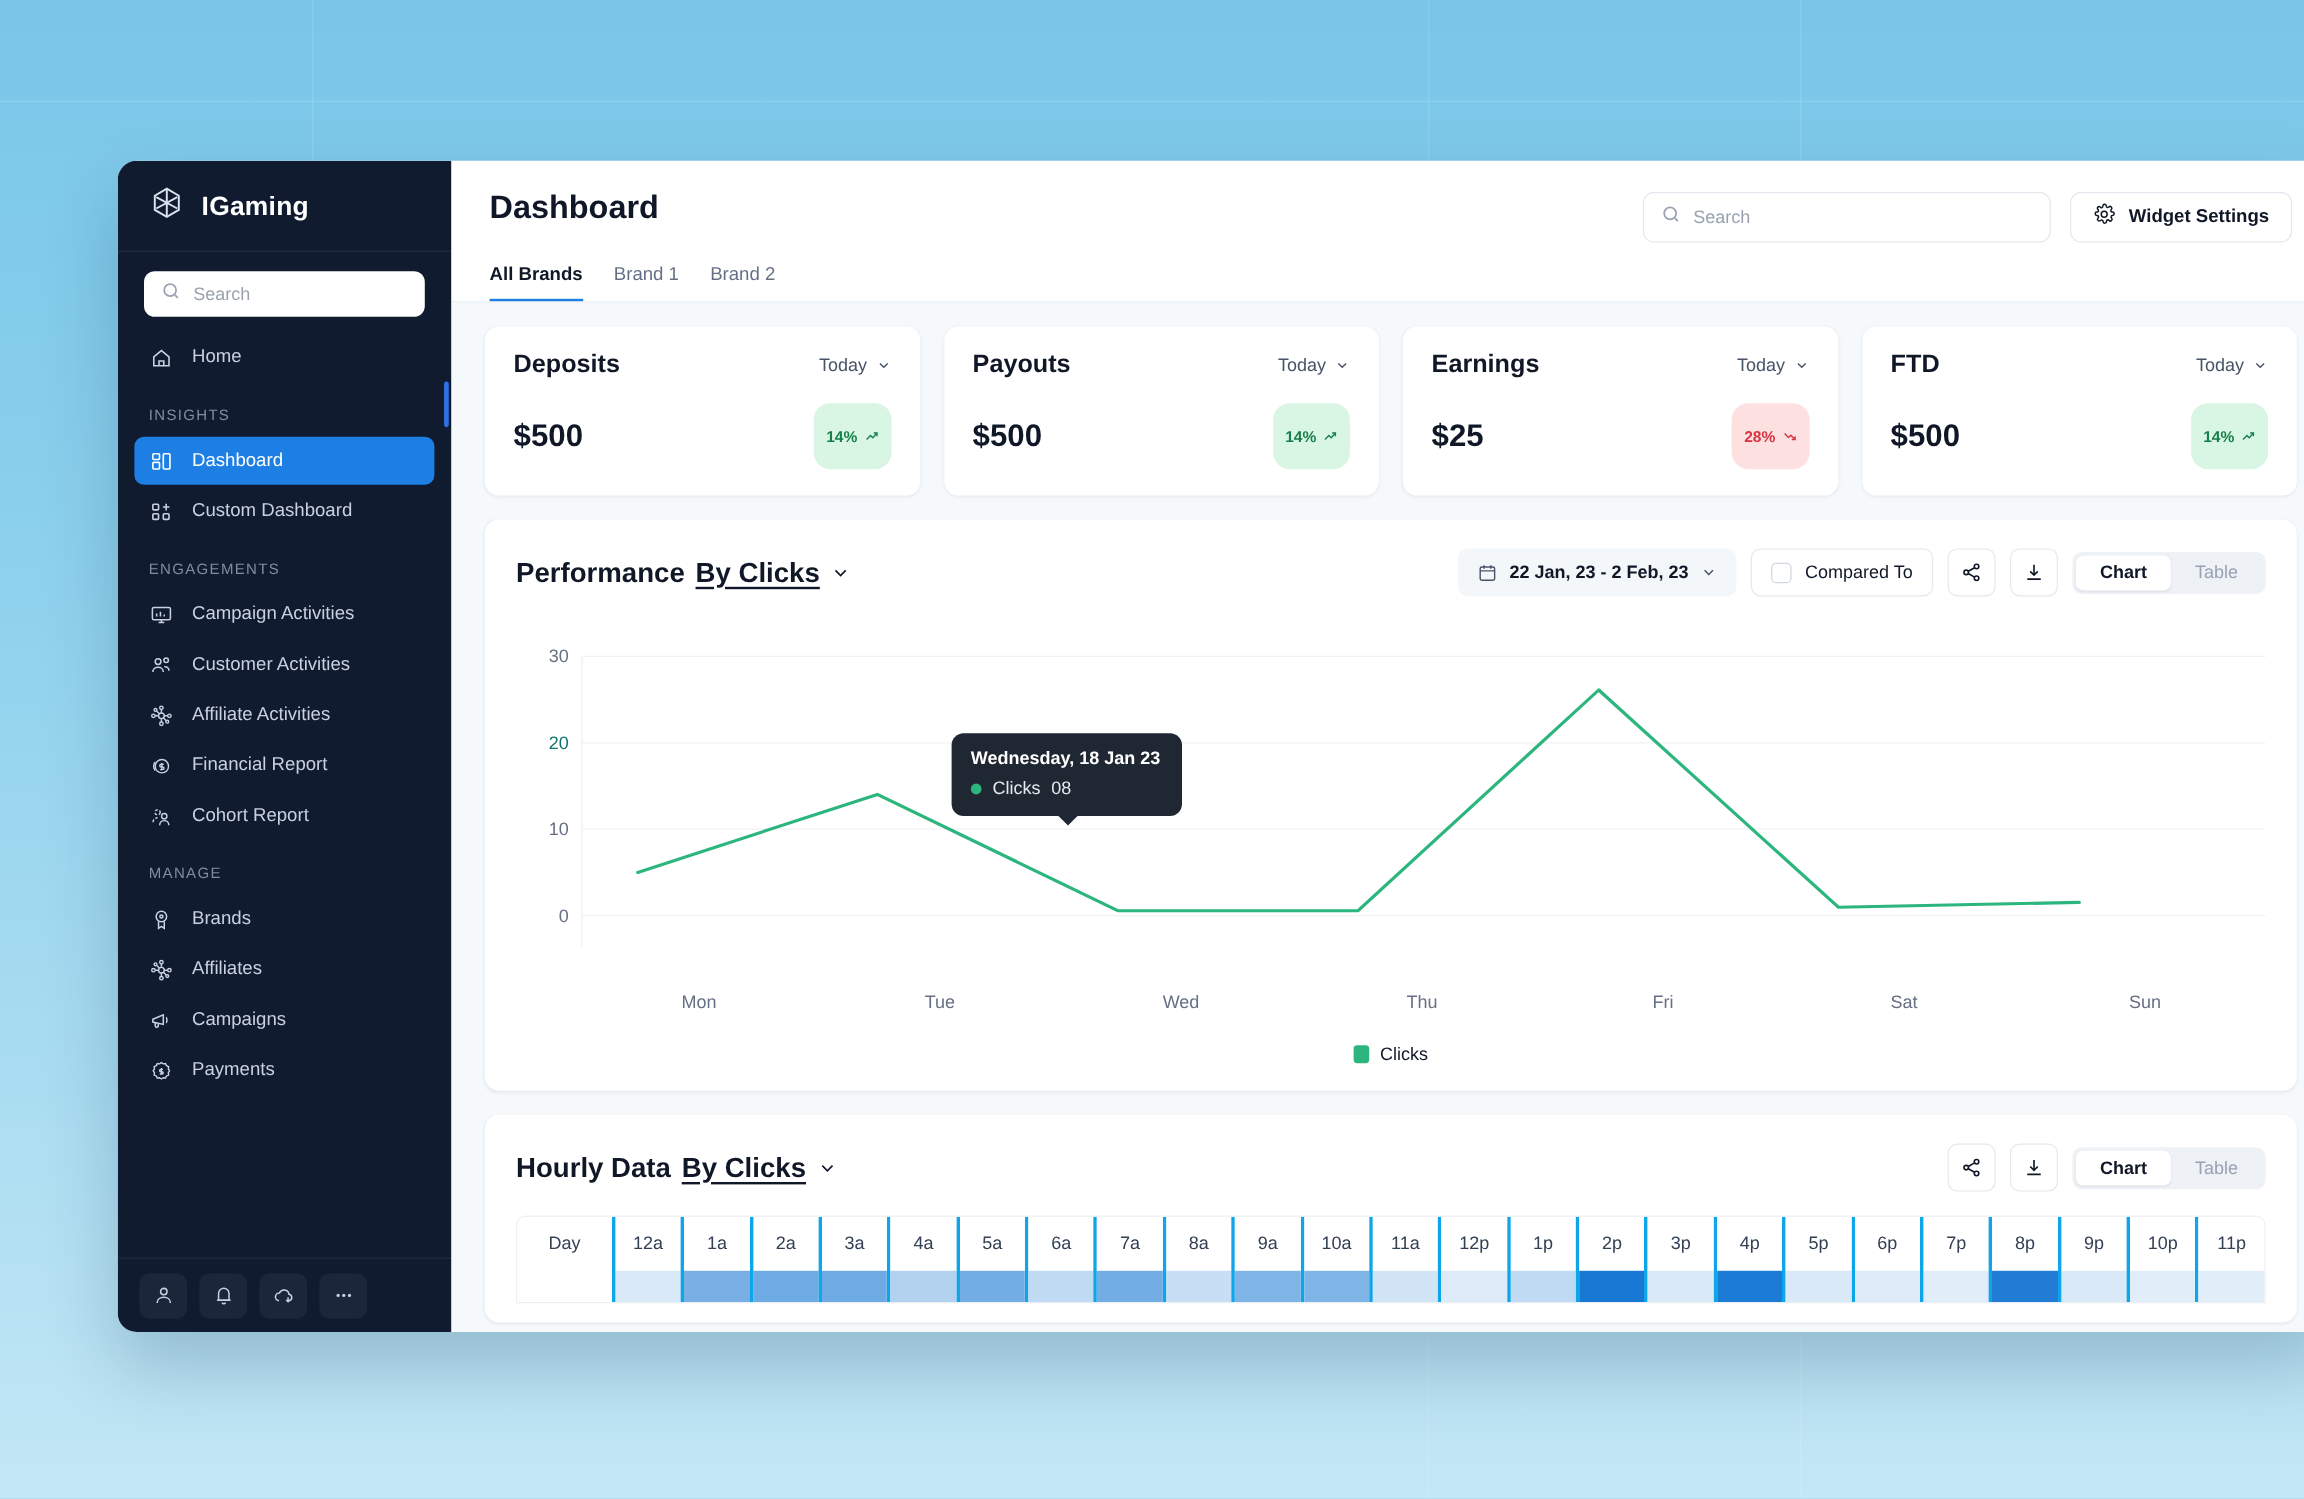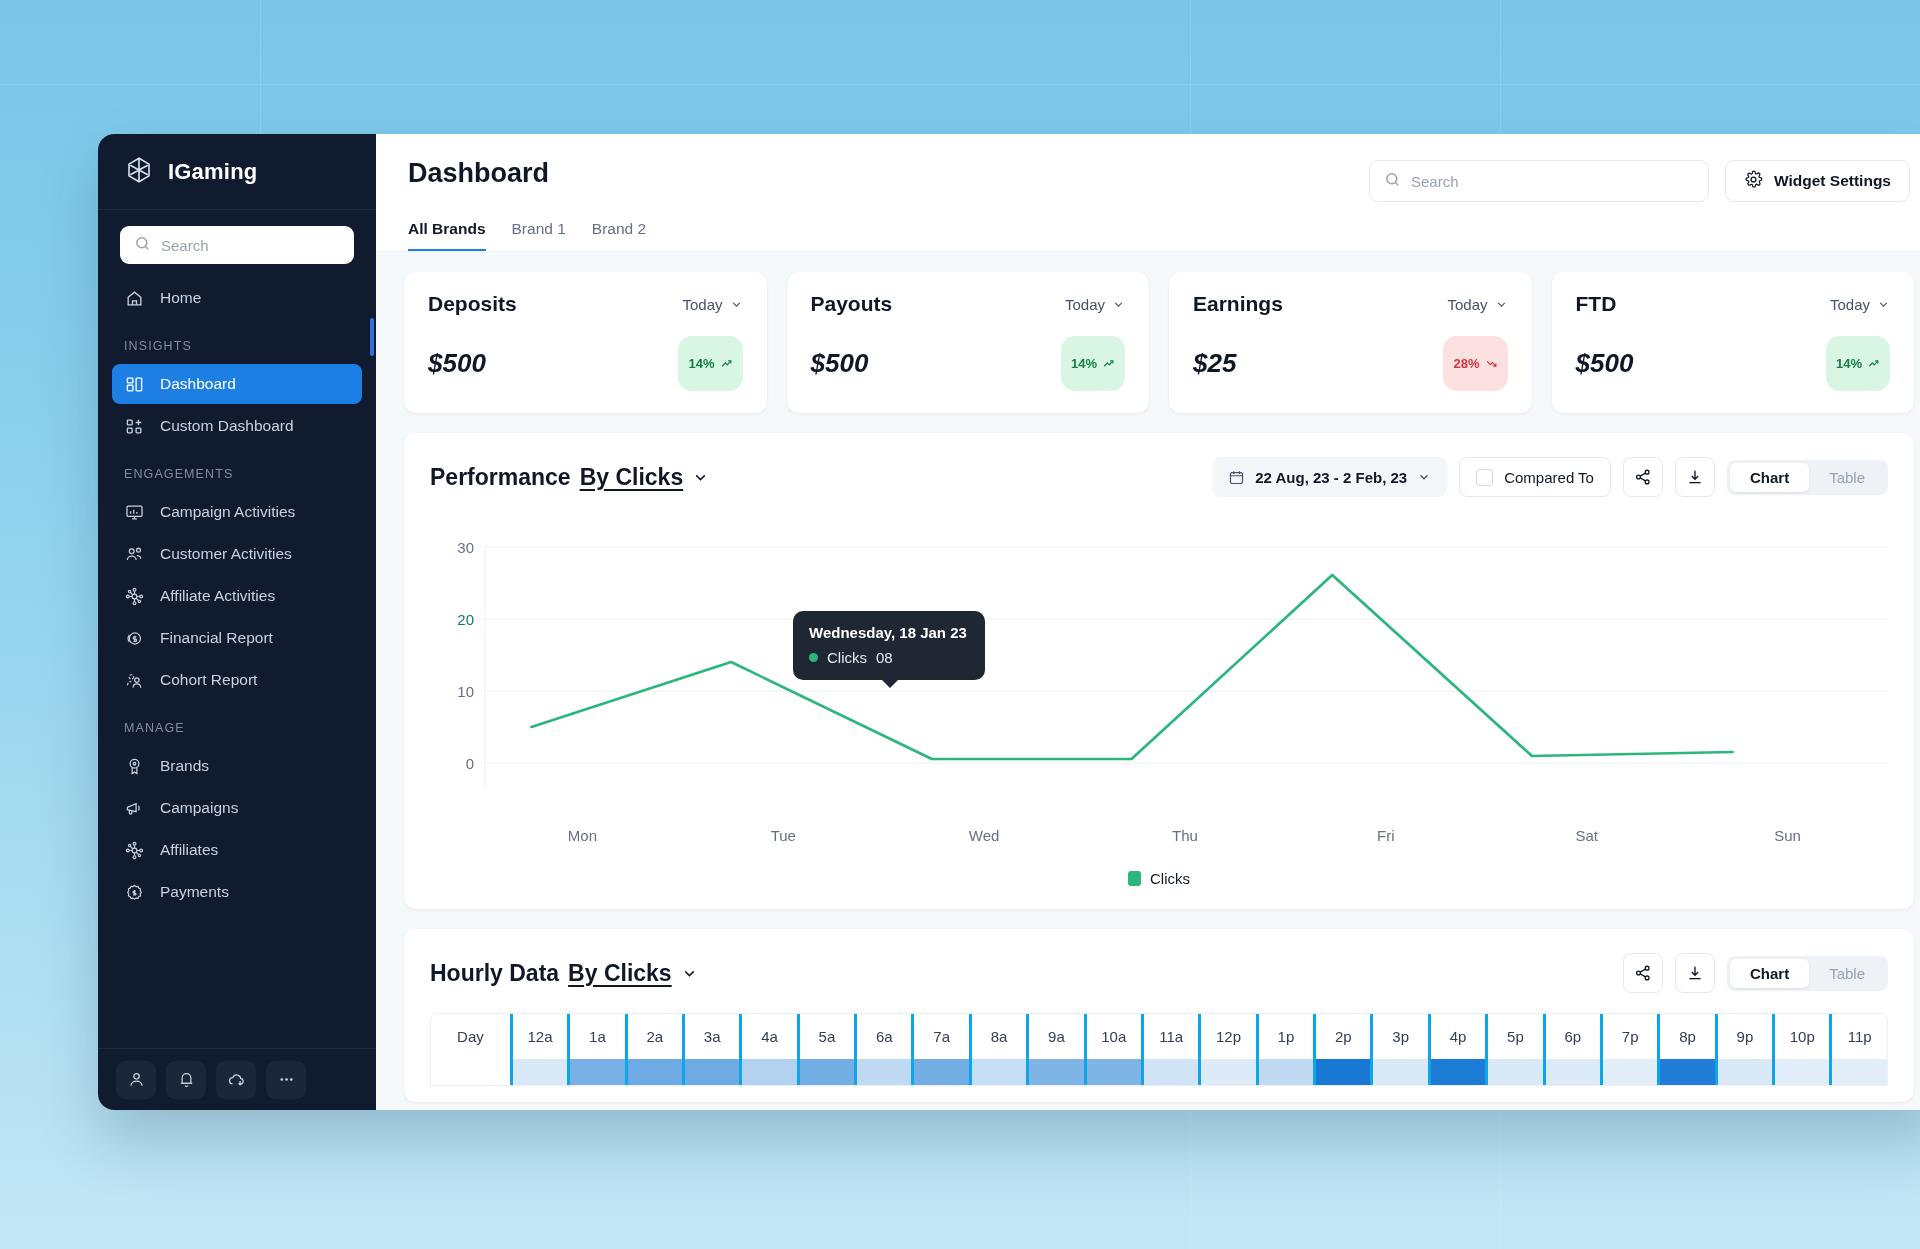--- a/index.html
+++ b/index.html
@@ -111,21 +111,21 @@
   
   .kpis { display:flex; gap:20px; }
   .kpi {
     flex:1; background:#fff; border-radius:12px; padding:20px 24px 22px 24px;
     box-shadow:0 1px 3px rgba(16,24,40,.07);
   }
   .kpi-top { display:flex; align-items:center; justify-content:space-between;gap:29px; }
   .kpi-title { font-size:21px; font-weight:700; color:#101828; }
   .kpi-period { display:flex; align-items:center; gap:7px; font-size:15px; color:#475467; cursor:pointer; }
   .kpi-bot { display:flex; align-items:center; justify-content:space-between; margin-top:20px; }
-  .kpi-value { font-size:26px; font-weight:700; color:#101828;font-style:italic; }
+  .kpi-value { font-size:26px; font-weight:700; color:#101828; }
   .badge {
     display:flex; align-items:center; gap:5px; border-radius:14px;
     padding:20px 10px; font-size:13px; font-weight:600;
   }
   .badge.up { background:#d8f6e3; color:#17804a; }
   .badge.down { background:#fde0e0; color:#d4333f; }
   
   .panel {
     background:#fff; border-radius:12px; margin-top:20px;
     box-shadow:0 1px 3px rgba(16,24,40,.07); padding:24px 26px 16px 26px;
@@ -330,47 +330,47 @@
             <circle cx="12" cy="8.5" r="5.5"></circle>
               <circle cx="12" cy="8.5" r="1.6"></circle>
             <path d="M9 13.5V21l3-2 3 2v-7.5"></path>
           </svg>
         </span>
         <span>Brands</span>
       </div>
 
       <div class="sb-item">
         <span class="ico">
-          <svg width="19" height="19" viewBox="0 0 24 24" fill="none" stroke="#c7d1e0" stroke-width="1.6">
-            <path d="M3 10.5 14 6v10L3 13.5z"></path>
-              <path d="M5.5 14v3.5a1.6 1.6 0 0 0 3.2 0V15"></path>
-            <path d="M17 8.6c1.1.7 1.1 5.1 0 5.8M19.5 6.6v.01M20.8 10.9v.01M19.5 15.4v.01"></path>
-          </svg>
-        </span>
-        <span>Campaigns</span>
-      </div>
-
-      <div class="sb-item">
-        <span class="ico">
           <svg width="19" height="19" viewBox="0 0 24 24" fill="none" stroke="#c7d1e0" stroke-width="1.5">
             <circle cx="12" cy="12" r="3"></circle>
             <circle cx="12" cy="3.6" r="1.8"></circle>
               <circle cx="12" cy="20.4" r="1.8"></circle>
             <circle cx="3.6" cy="12" r="1.8"></circle>
               <circle cx="20.4" cy="12" r="1.8"></circle>
             <circle cx="5.8" cy="5.8" r="1.5"></circle>
               <circle cx="18.2" cy="18.2" r="1.5"></circle>
             <path d="M12 5.4v3.6M12 15v3.6M5.4 12H9M15 12h3.6M6.9 6.9 9.8 9.8M14.2 14.2l2.9 2.9"></path>
           </svg>
         </span>
         <span>Affiliates</span>
       </div>
 
       <div class="sb-item">
         <span class="ico">
+          <svg width="19" height="19" viewBox="0 0 24 24" fill="none" stroke="#c7d1e0" stroke-width="1.6">
+            <path d="M3 10.5 14 6v10L3 13.5z"></path>
+              <path d="M5.5 14v3.5a1.6 1.6 0 0 0 3.2 0V15"></path>
+            <path d="M17 8.6c1.1.7 1.1 5.1 0 5.8M19.5 6.6v.01M20.8 10.9v.01M19.5 15.4v.01"></path>
+          </svg>
+        </span>
+        <span>Campaigns</span>
+      </div>
+
+      <div class="sb-item">
+        <span class="ico">
           <svg width="19" height="19" viewBox="0 0 24 24" fill="none" stroke="#c7d1e0" stroke-width="1.5">
             <path d="M12 3.2l2 1.3 2.4-.3 1 2.2 2.2 1-.3 2.4 1.3 2-1.3 2 .3 2.4-2.2 1-1 2.2-2.4-.3-2 1.3-2-1.3-2.4.3-1-2.2-2.2-1 .3-2.4-1.3-2 1.3-2-.3-2.4 2.2-1 1-2.2 2.4.3z"></path>
             <path d="M12 8.8v6.4M13.6 10.3h-2.3a1.2 1.2 0 0 0 0 2.4h1.4a1.2 1.2 0 0 1 0 2.4h-2.4"></path>
           </svg>
         </span>
         <span>Payments</span>
       </div>
     </div>
 
     <div class="sb-foot">
@@ -536,21 +536,21 @@
             <svg width="17" height="17" viewBox="0 0 24 24" fill="none" stroke="#101828" stroke-width="2">
                 <path d="M6 9l6 6 6-6"></path>
               </svg>
           </div>
           <div class="panel-tools">
             <div class="daterange">
               <svg width="17" height="17" viewBox="0 0 24 24" fill="none" stroke="#475467" stroke-width="1.7">
                 <rect x="3.5" y="5" width="17" height="15.5" rx="2"></rect>
                   <path d="M3.5 9.5h17M8 3v4M16 3v4"></path>
               </svg>
-              <span>22 Aug, 23 - 2 Feb, 23</span>
+              <span>22 Jan, 23 - 2 Feb, 23</span>
               <svg width="14" height="14" viewBox="0 0 24 24" fill="none" stroke="#475467" stroke-width="2.2">
                   <path d="M6 9l6 6 6-6"></path>
                 </svg>
             </div>
             <div class="compared">
               <span class="cbox"></span>
               <span>Compared To</span>
             </div>
             <div class="icobtn">
               <svg width="18" height="18" viewBox="0 0 24 24" fill="none" stroke="#101828" stroke-width="1.8">

